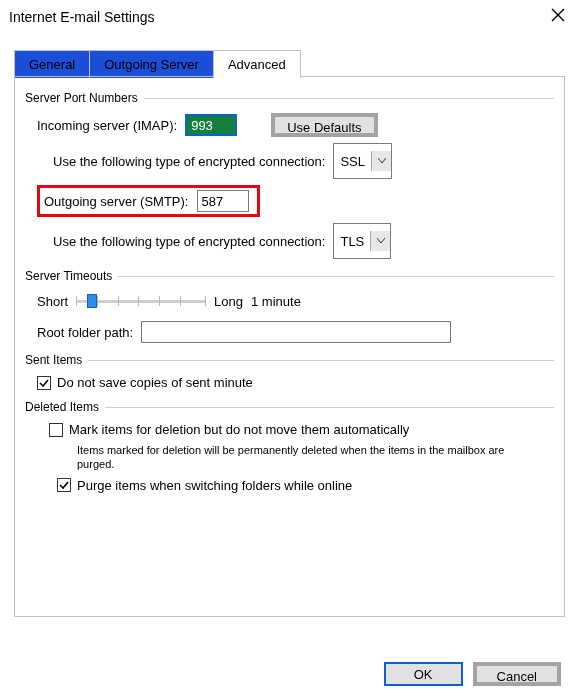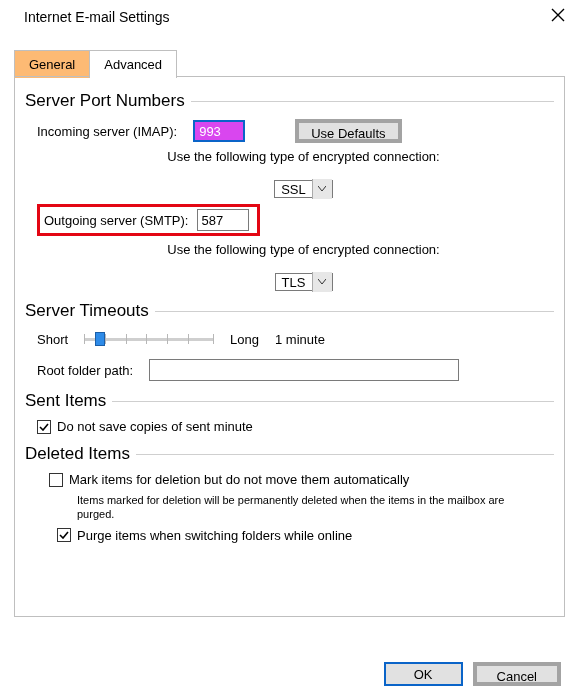--- a/index.html
+++ b/index.html
@@ -11,35 +11,35 @@
     background: #fff;
     width: 579px;
     height: 700px;
     overflow: hidden;
   }
   .window { width: 579px; height: 700px; position: relative; }
   .titlebar {
     display: flex;
     justify-content: space-between;
     align-items: center;
-    padding: 8px 14px 6px 24px;
+    padding: 8px 14px 6px 9px;
   }
   .titlebar .title { font-size: 14px; }
   .titlebar .close svg { width: 14px; height: 14px; }
   .tabstrip {
     display: flex;
     align-items: flex-end;
     margin: 18px 14px 0 14px;
     position: relative;
   }
   .tab {
     padding: 6px 14px 6px 14px;
     border: 1px solid #bfbfbf;
     border-bottom: none;
-    background: #fdba74;
+    background: #1d4ed8;
     margin-right: -1px;
     font-size: 13px;
     position: relative;
     top: 1px;
   }
   .tab.active {
     background: #fff;
     z-index: 2;
   }
   .tabline {
@@ -55,47 +55,47 @@
     border-bottom: 1px solid #bfbfbf;
     padding: 14px 10px 14px 10px;
     min-height: 540px;
     position: relative;
   }
   
   .group { margin-bottom: 10px; }
   .gtitle {
     display: flex;
     align-items: center;
-    font-size: 17px;
+    font-size: 12px;
     margin-bottom: 8px;
   }
   .gtitle .t { white-space: nowrap; }
   .gtitle .line {
     flex: 1;
     border-top: 1px solid #cfcfcf;
     margin-left: 6px;
   }
   .row {
     display: flex;
     align-items: center;
     margin: 6px 0 6px 12px;
-    gap: 16px;
+    gap: 8px;
     flex-wrap: wrap;
   }
-  .row.indent2 { margin-left: 28px; flex-direction: column; }
+  .row.indent2 { margin-left: 28px; }
   label.lbl { font-size: 13px; }
   input[type=text].num {
     width: 52px;
     height: 22px;
     padding: 2px 4px;
     font-size: 13px;
     border: 1px solid #7a7a7a;
   }
   input[type=text].num.selected {
-    background: #d946ef;
+    background: #15803d;
     color: #fff;
     border: 2px solid #0a64c8;
   }
   input[type=text].path {
     flex: 1;
     height: 22px;
     padding: 2px 4px;
     font-size: 13px;
     border: 1px solid #7a7a7a;
   }
@@ -111,21 +111,21 @@
     border: 3px solid #e30613;
     padding: 2px 8px 2px 4px;
     display: inline-flex;
     align-items: center;
     gap: 8px;
   }
   .dropdown {
     display: inline-flex;
     align-items: center;
     border: 1px solid #7a7a7a;
-    height: 18px;
+    height: 36px;
     min-width: 58px;
     background: #fff;
   }
   .dropdown .val { padding: 0 6px; font-size: 13px; flex:1; }
   .dropdown .btn-dd {
     width: 20px; height: 20px;
     border-left: 1px solid #aaa;
     background: #e7e7e7;
     display: flex; align-items: center; justify-content: center;
   }
@@ -197,20 +197,21 @@
     <span class="title">Internet E-mail Settings</span>
     <span class="close">
       <svg viewBox="0 0 14 14">
           <path d="M1 1 L13 13 M13 1 L1 13" stroke="#000" stroke-width="1.4" fill="none"></path>
         </svg>
     </span>
   </div>
 
   <div class="tabstrip">
     <div class="tab">General</div>
+    <div class="tab">Outgoing Server</div>
     <div class="tab active">Advanced</div>
     <div class="tabline"></div>
   </div>
 
   <div class="tabcontent">
 
     <div class="group">
       <div class="gtitle">
           <span class="t">Server Port Numbers</span>
           <span class="line"></span>

